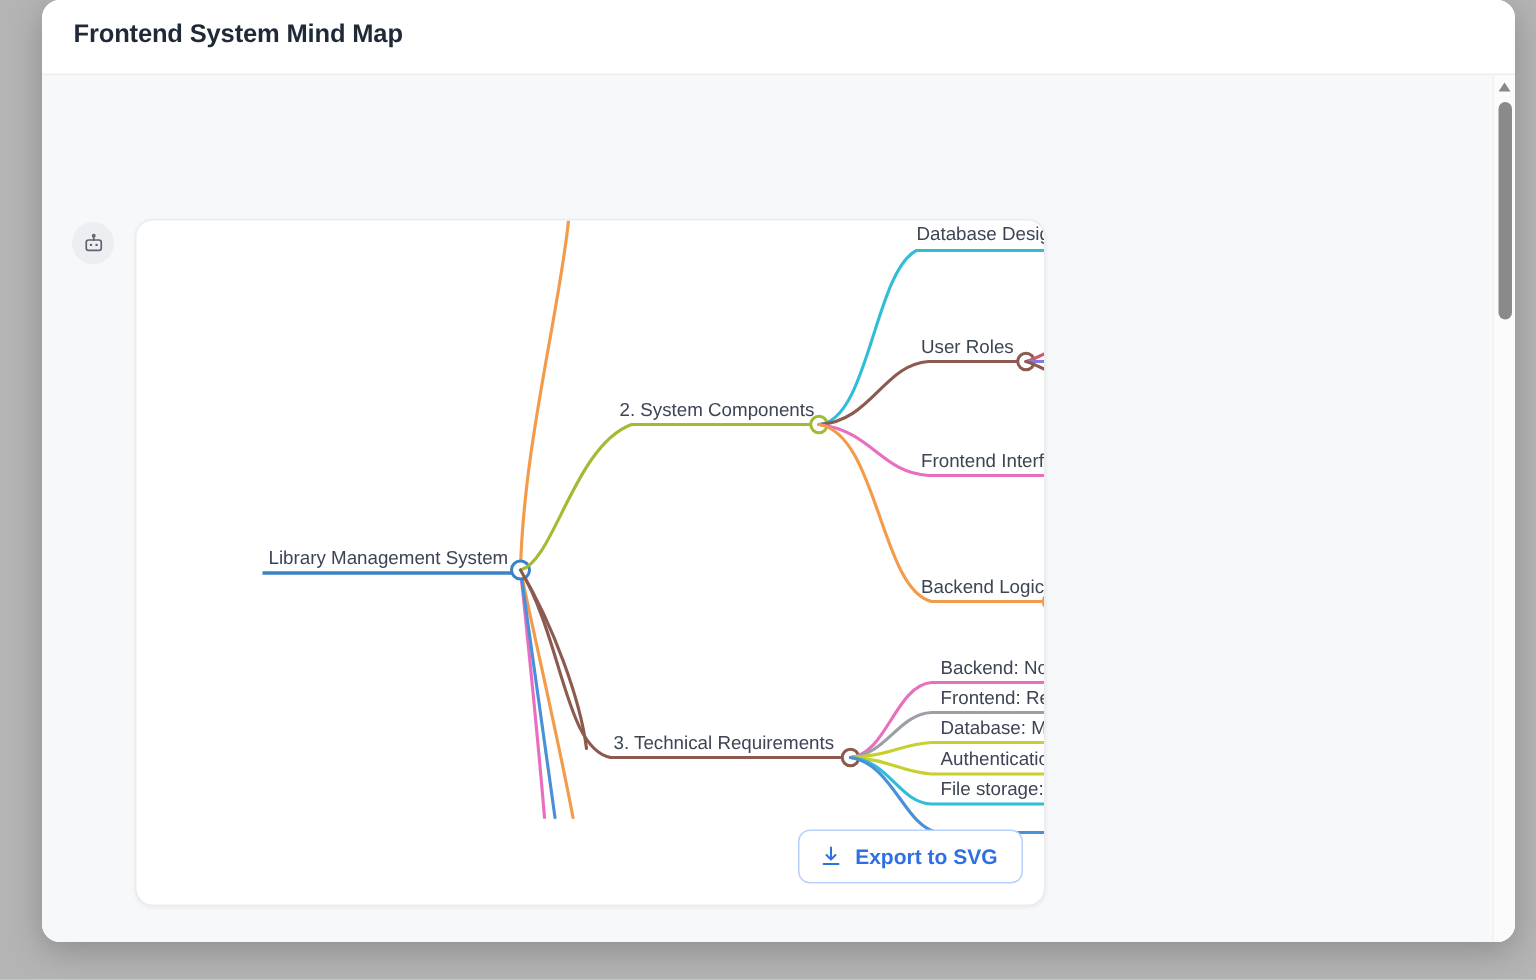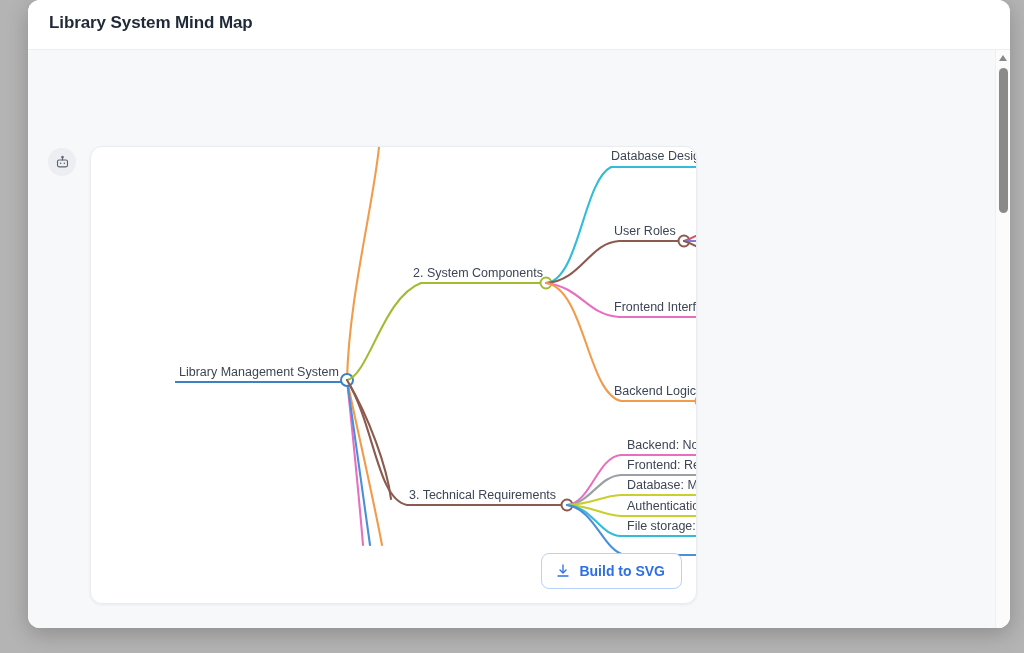--- a/index.html
+++ b/index.html
@@ -140,21 +140,21 @@
   }
 </style>
 </head>
 <body>
 
 <div id="root">
 
   <div class="window">
 
     <div class="titlebar">
-      <div class="titlebar-text">Library System Mind Map</div>
+      <div class="titlebar-text">Frontend System Mind Map</div>
     </div>
 
     <div class="content">
 
 
       <div class="bot-avatar">
         <svg width="15" height="15" viewBox="0 0 24 24" fill="none" stroke="#5c6472" stroke-width="1.8" stroke-linecap="round" stroke-linejoin="round">
           <rect x="4" y="8" width="16" height="11" rx="2.5"></rect>
           <path d="M12 8V4.5"></path>
           <circle cx="12" cy="3.4" r="1.2"></circle>
@@ -238,21 +238,21 @@
             <text class="lbl" x="536" y="403"></text>
           </g>
         </svg>
 
         <div class="export-btn">
           <svg width="16" height="16" viewBox="0 0 24 24" fill="none" stroke="#2f6fe4" stroke-width="2" stroke-linecap="round" stroke-linejoin="round">
             <path d="M12 3v11"></path>
             <path d="M7.5 10.5 12 15l4.5-4.5"></path>
             <path d="M4.5 19.5h15"></path>
           </svg>
-          <span>Build to SVG</span>
+          <span>Export to SVG</span>
         </div>
 
       </div>
 
     </div>
 
     <div class="scrollbar">
       <div class="sb-up"></div>
       <div class="sb-thumb"></div>
     </div>

